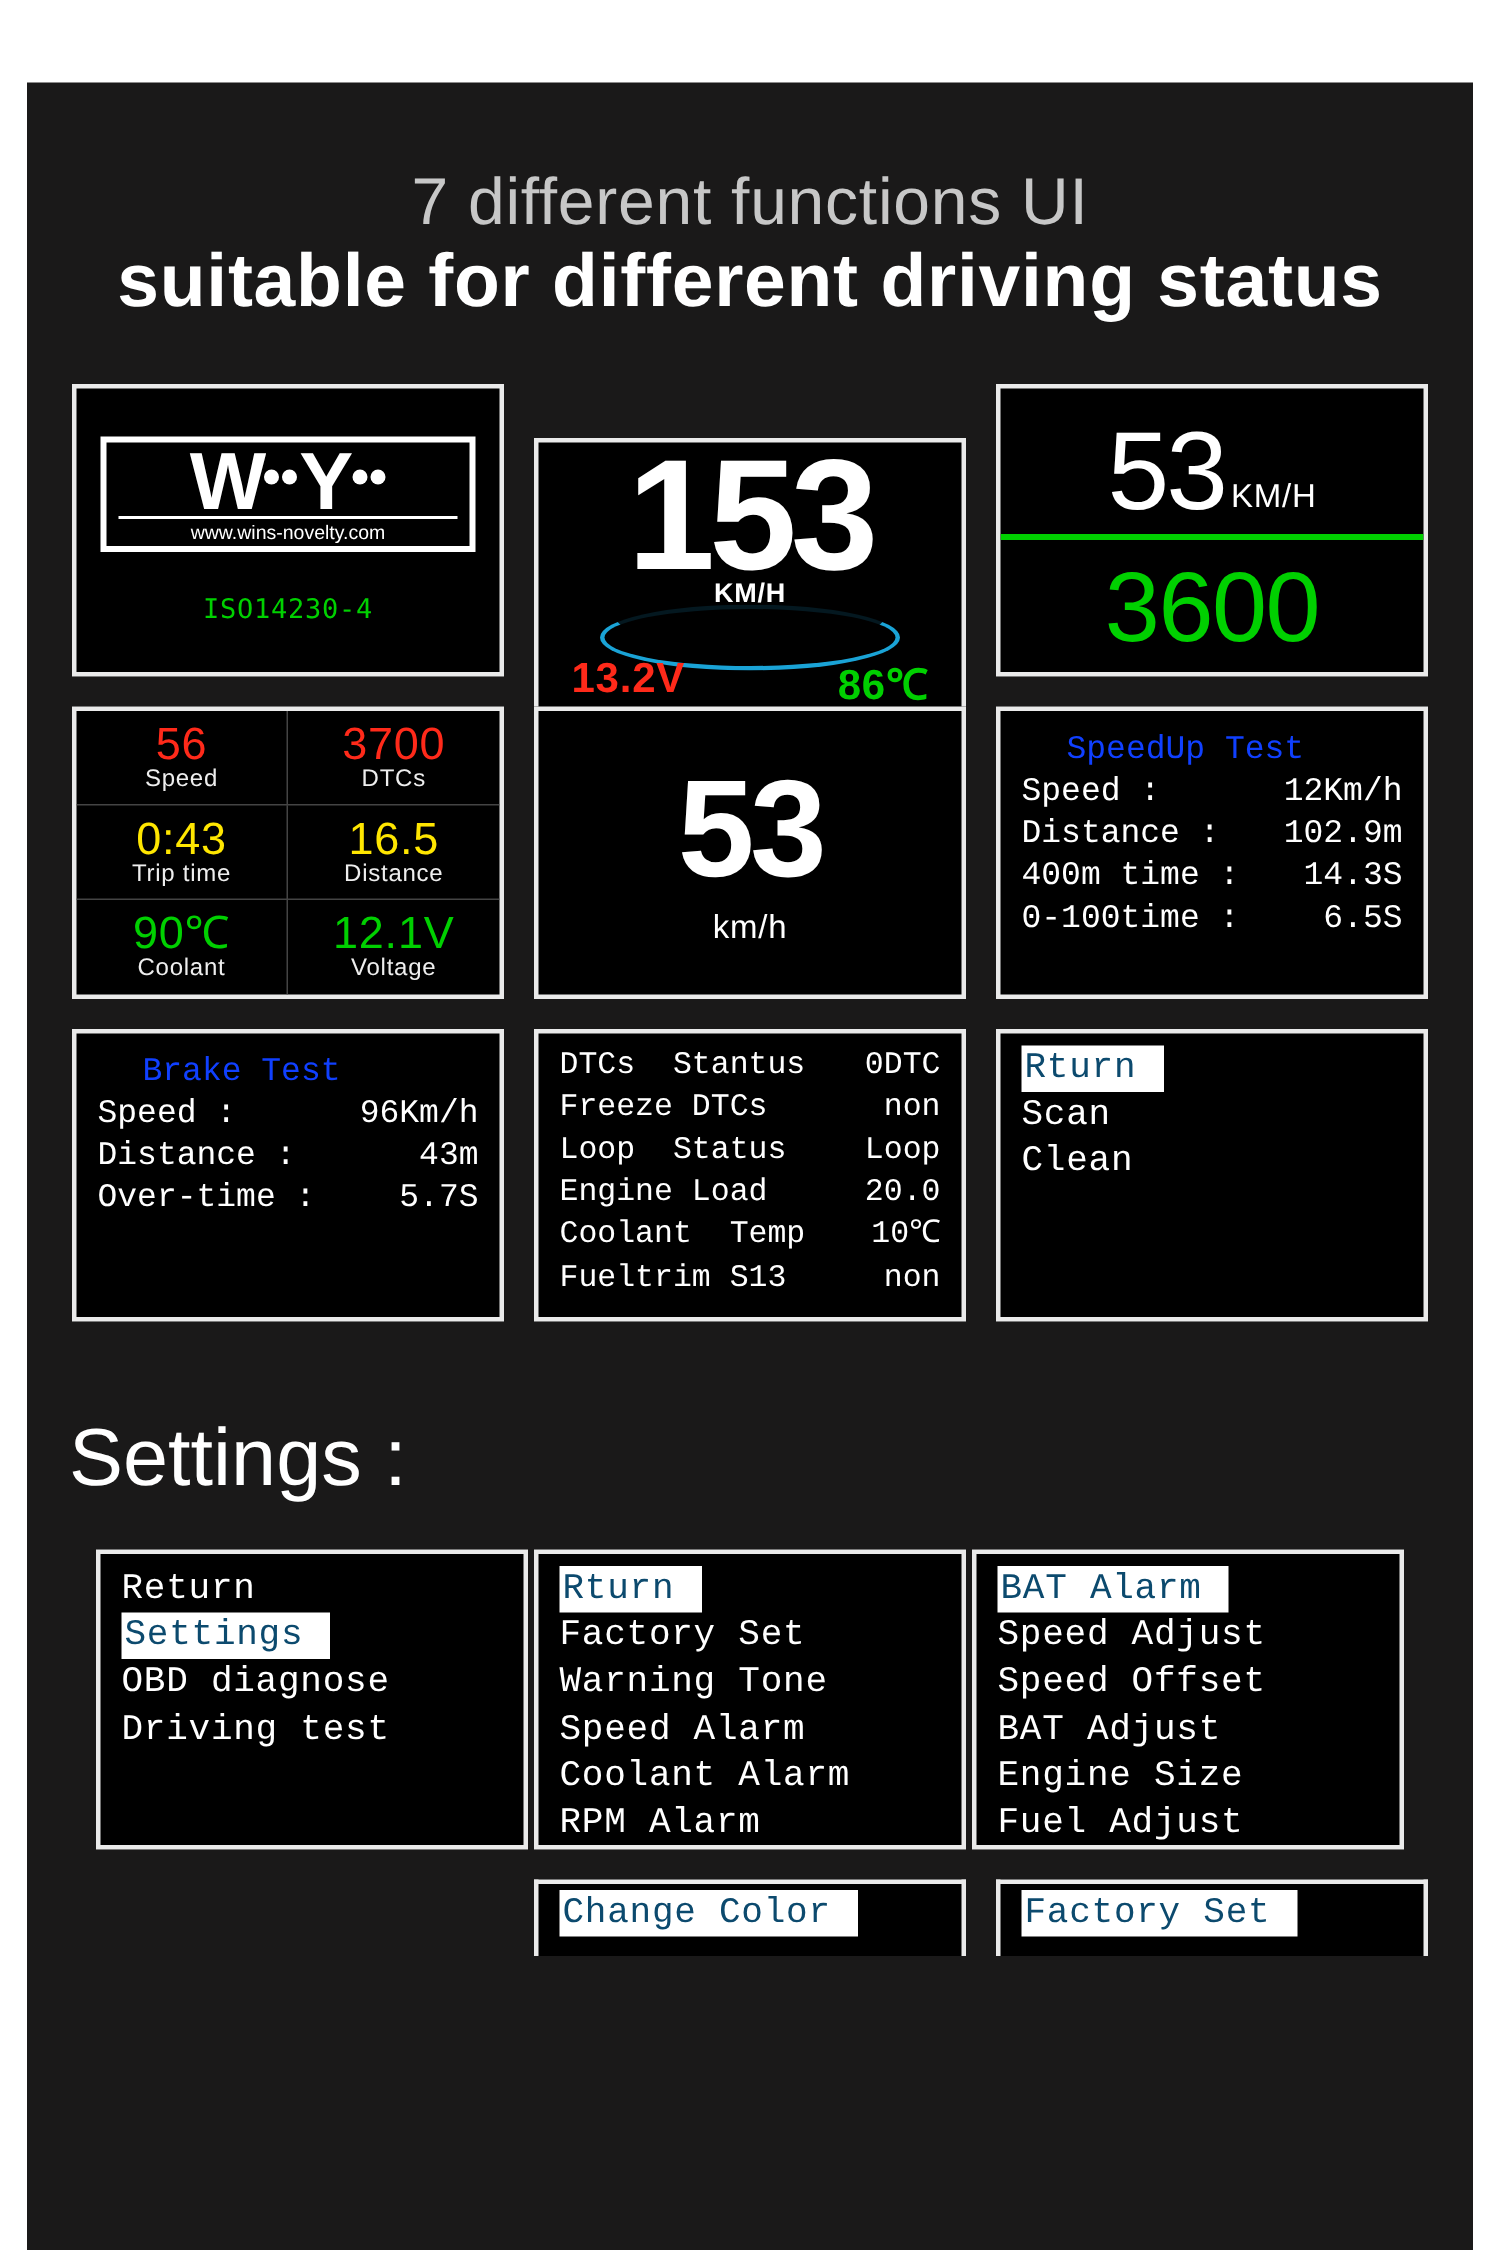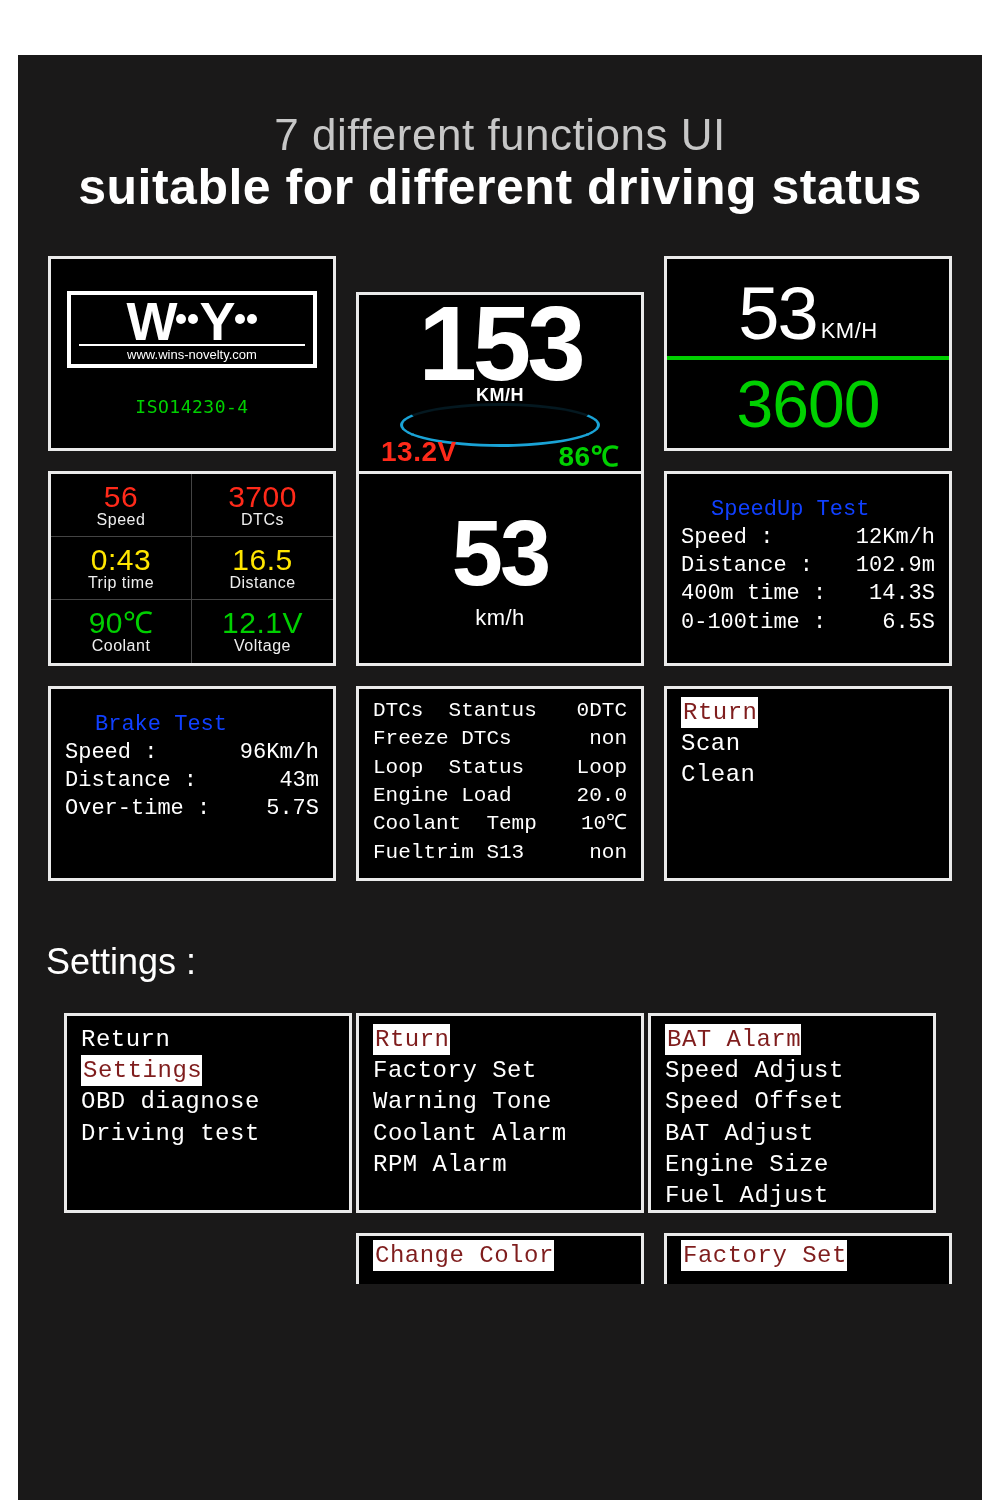--- a/index.html
+++ b/index.html
@@ -126,27 +126,27 @@
   .cell:nth-child(2n){border-right:none;}
   .cell:nth-child(n+5){border-bottom:none;}
   .cell .v { font-size:30px; font-weight:400; line-height:1;}
   .cell .l { font-size:16px; color:#eee; margin-top:-1px;}
   .c-red .v{color:#ff2a1a;} .c-yel .v{color:#ffe600;} .c-grn .v{color:#00d000;}
   
   .solo { display:flex; flex-direction:column; align-items:center; justify-content:center; height:100%; gap:6px;}
   .solo .n { font-size:92px; font-weight:900; color:#fff; font-family:Arial Black, Arial, sans-serif; letter-spacing:-3px; line-height:1;}
   .solo .u { font-size:22px; color:#fff; }
   
-  .plist { padding:22px 14px; font-size:22px; color:#fff; font-family: "Courier New", monospace; letter-spacing:0px; line-height:1.28;}
+  .plist { padding:12px 14px; font-size:22px; color:#fff; font-family: "Courier New", monospace; letter-spacing:0px; line-height:1.28;}
   .plist .title { color:#1040ff; font-weight:400; padding-left:30px; }
   .plist .row { display:flex; justify-content:space-between; white-space:pre;}
   .menu { padding:8px 14px; font-size:24px; color:#fff; font-family:"Courier New", monospace; line-height:1.3; letter-spacing:0.5px;}
-  .menu .hl { background:#fff; color:#7f1d1d; display:inline-block; padding:0 0 0 2px;}
+  .menu .hl { background:#fff; color:#0c4a6e; display:inline-block; padding:0 18px 0 2px;}
   .settings-h {
-    font-size:36px; color:#fff; font-weight:300;
+    font-size:54px; color:#fff; font-weight:300;
     padding: 60px 0 0 28px;
   }
   .grid2 {
     display: grid;
     grid-template-columns: repeat(3, 288px);
     grid-auto-rows: 200px;
     gap: 20px 4px;
     justify-content: center;
     padding: 30px 0 0 0;
   }
@@ -273,20 +273,21 @@
     <div class="panel menu">
       <div>Return</div>
       <div><span class="hl">Settings</span></div>
       <div>OBD diagnose</div>
       <div>Driving test</div>
     </div>
     <div class="panel menu">
       <div><span class="hl">Rturn</span></div>
       <div>Factory  Set</div>
       <div>Warning  Tone</div>
+      <div>Speed   Alarm</div>
       <div>Coolant Alarm</div>
       <div>RPM     Alarm</div>
     </div>
     <div class="panel menu">
       <div><span class="hl">BAT     Alarm</span></div>
       <div>Speed  Adjust</div>
       <div>Speed  Offset</div>
       <div>BAT    Adjust</div>
       <div>Engine   Size</div>
       <div>Fuel   Adjust</div>

